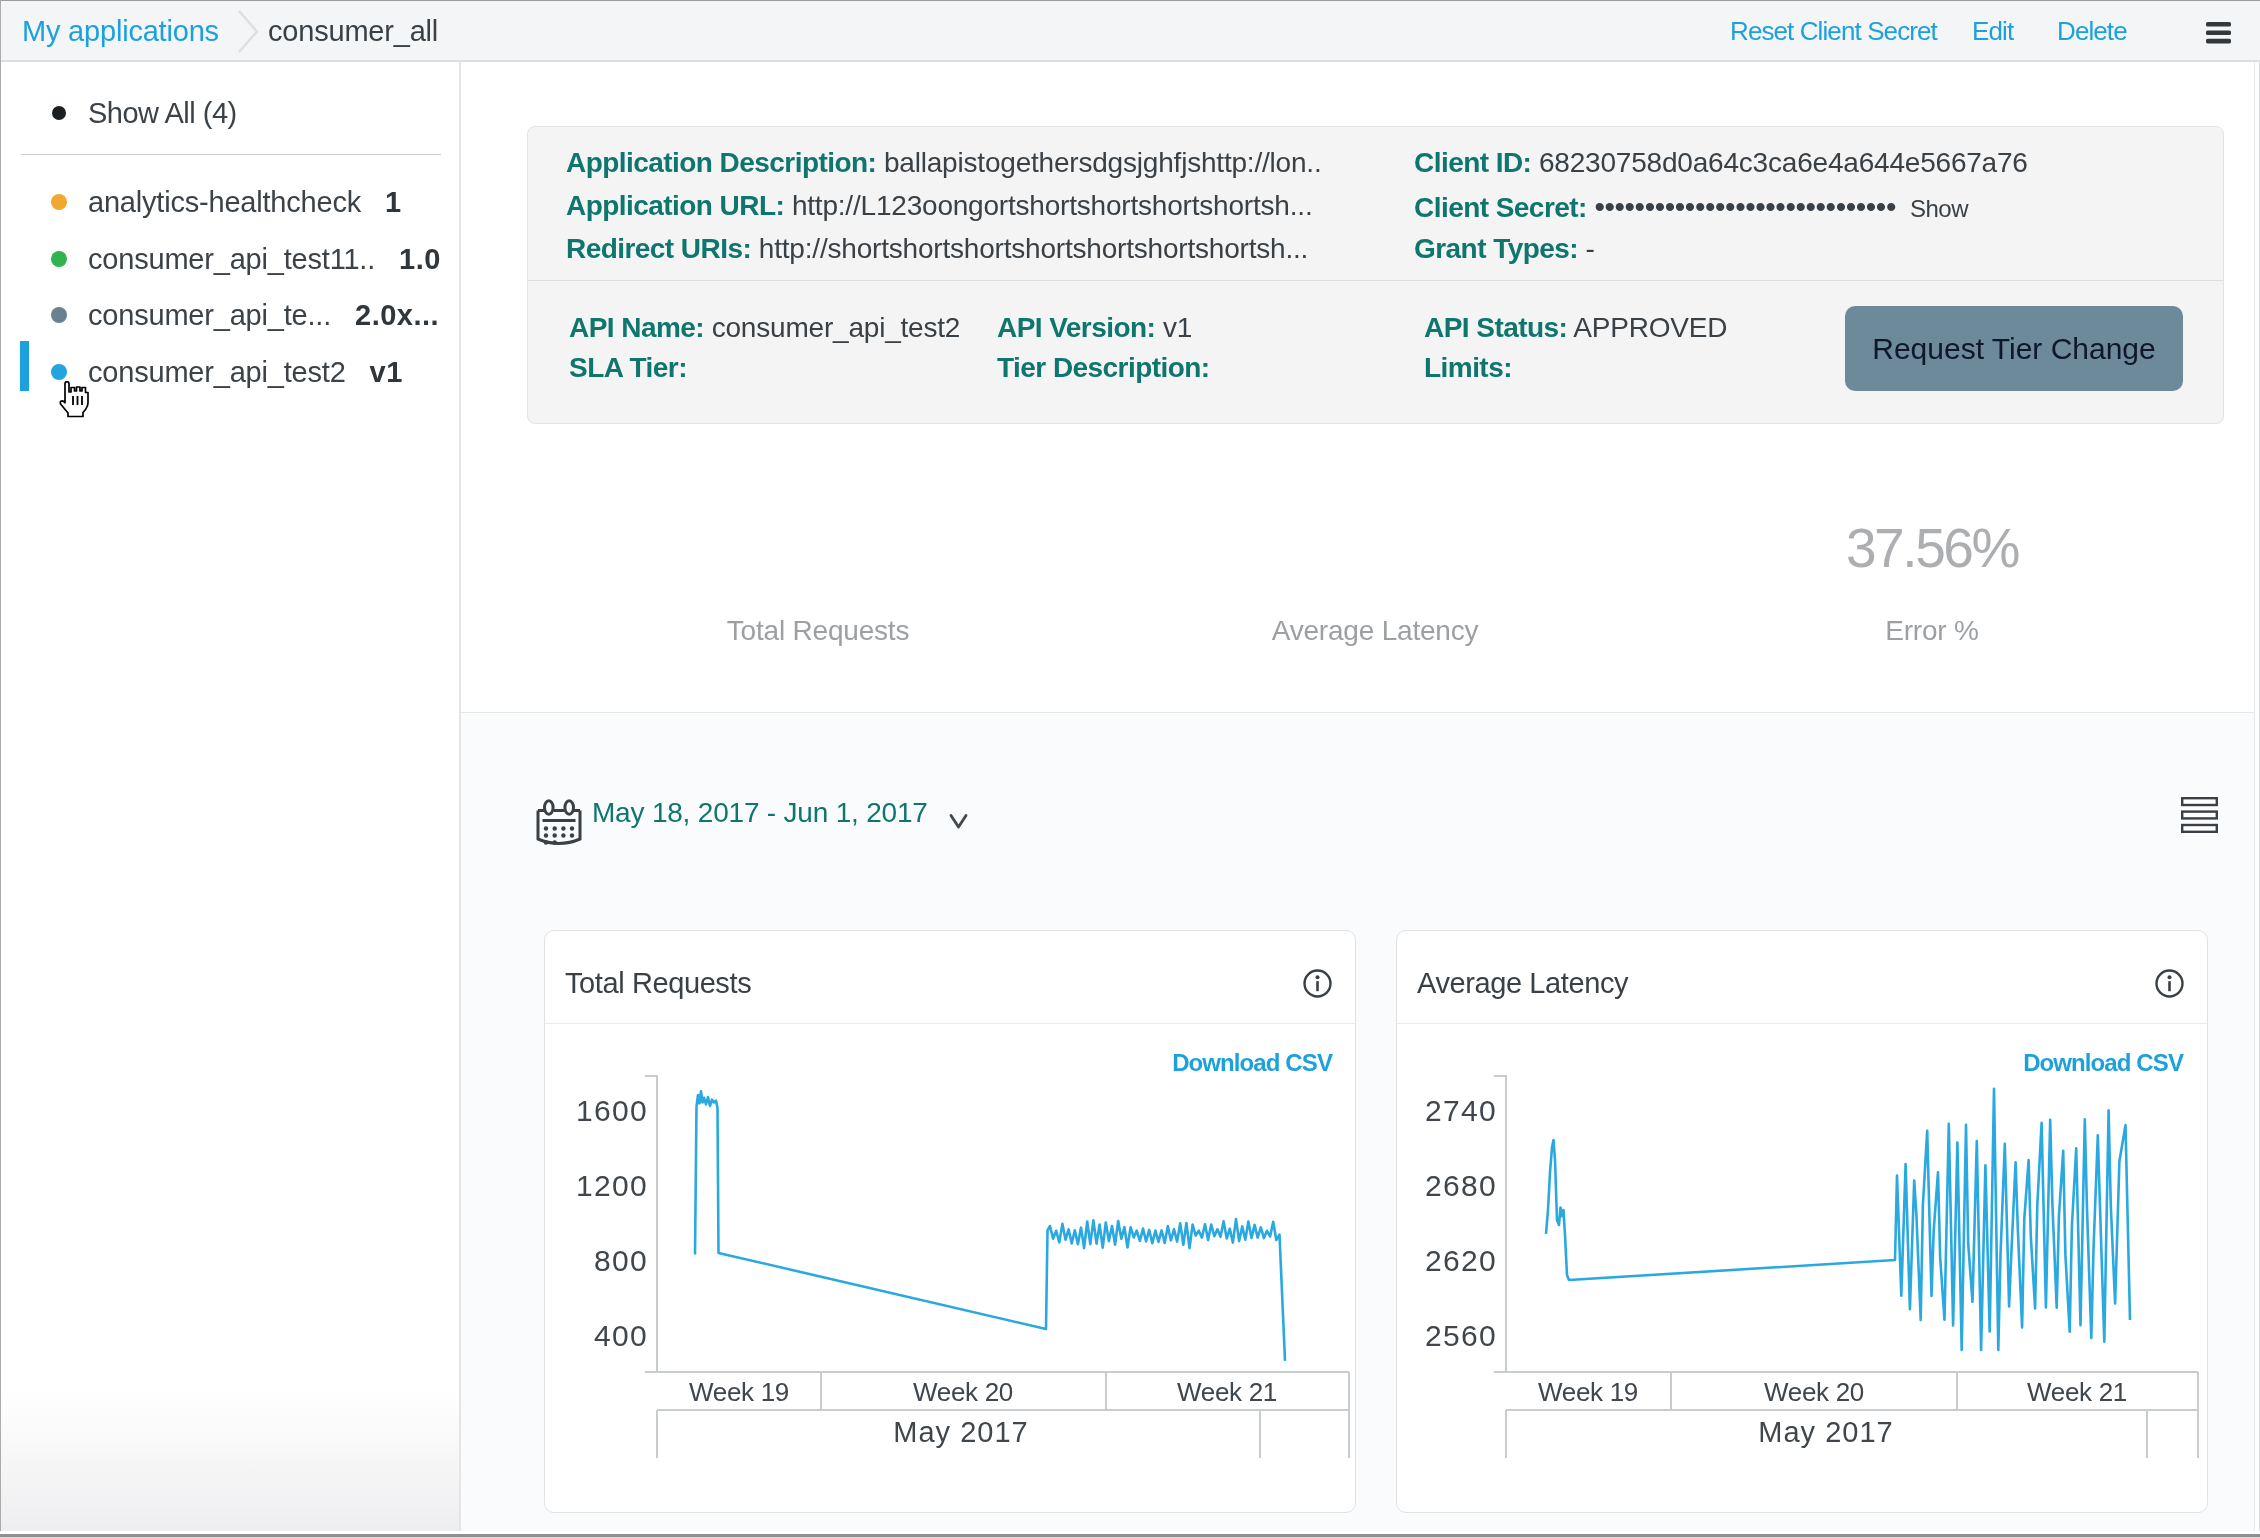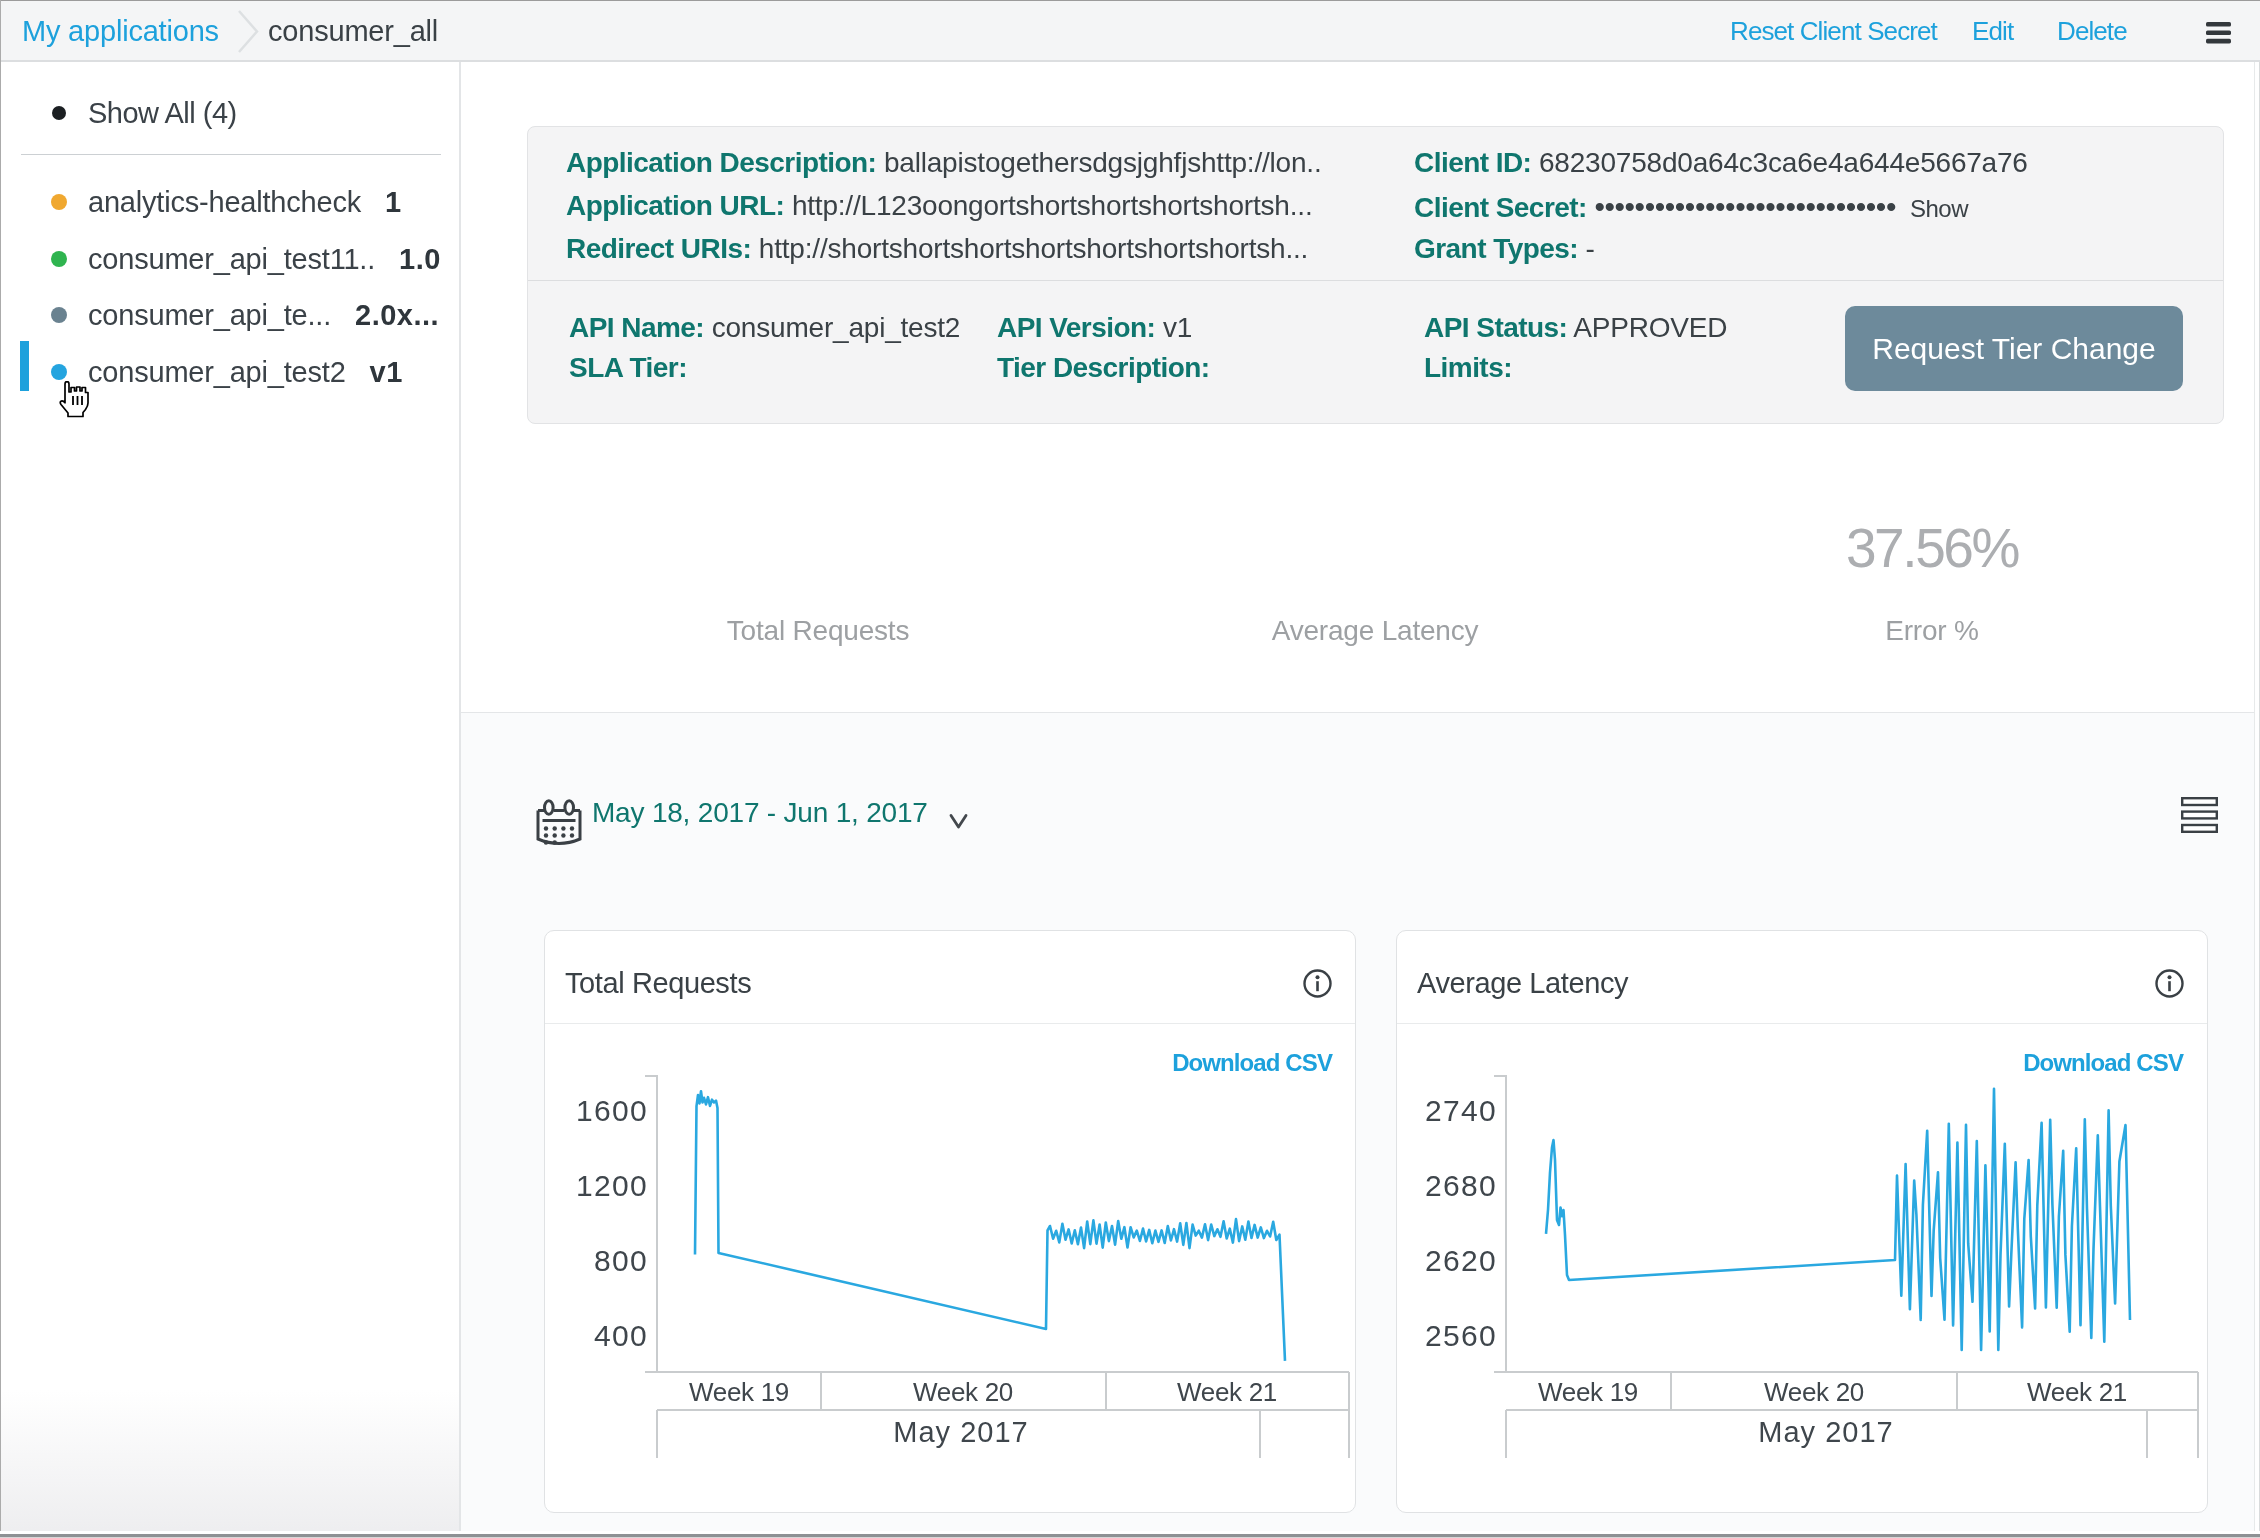--- a/index.html
+++ b/index.html
@@ -19,21 +19,21 @@
 .dot { position:absolute; border-radius:50%; }
 
 #mainwhite { left:461px; top:62px; width:1793px; height:650px; background:#ffffff; }
 #maingray { left:461px; top:712px; width:1793px; height:819px; background:#fafbfc; border-top:1px solid #e4e6e8; }
 #rightstrip { left:2254px; top:62px; width:6px; height:1469px; background:#ffffff; border-left:1px solid #e7e9ea; }
 
 #infobox { left:527px; top:126px; width:1697px; height:298px; background:#f4f4f5; border:1px solid #e2e3e5; border-radius:8px; }
 .il { position:absolute; line-height:1; font-size:28px; color:#3a4146; white-space:nowrap; letter-spacing:-0.2px; }
 .il b { letter-spacing:-0.55px; }
 #infodiv { left:528px; top:280px; width:1695px; height:1px; background:#dcdddf; }
-#rtc { left:1845px; top:306px; width:338px; height:85px; background:#6d8a9b; border-radius:10px; color:#ffffff; font-size:30px; text-align:center; line-height:85px; }
+#rtc { left:1845px; top:306px; width:338px; height:85px; background:#6d8a9b; border-radius:10px; color:#0f172a; font-size:30px; text-align:center; line-height:85px; }
 
 .statnum { font-size:55px; letter-spacing:-2.4px; color:#acaeb1; text-align:center; width:560px; line-height:1; }
 .statlab { font-size:28px; letter-spacing:-0.2px; color:#9da0a3; text-align:center; width:560px; line-height:1; }
 
 .cardbox { position:absolute; background:#ffffff; border:1px solid #e0e2e4; border-radius:10px; width:812px; height:583px; }
 .cardtitle { font-size:29px; letter-spacing:-0.4px; color:#3a4146; }
 .chb { position:absolute; height:1px; background:#e9ebec; width:810px; }
 .dlcsv { font-weight:bold; font-size:24px; letter-spacing:-0.9px; color:#1da1dc; }
 
 #bot1 { left:0; top:1531px; width:2260px; height:3px; background:#ffffff; }

